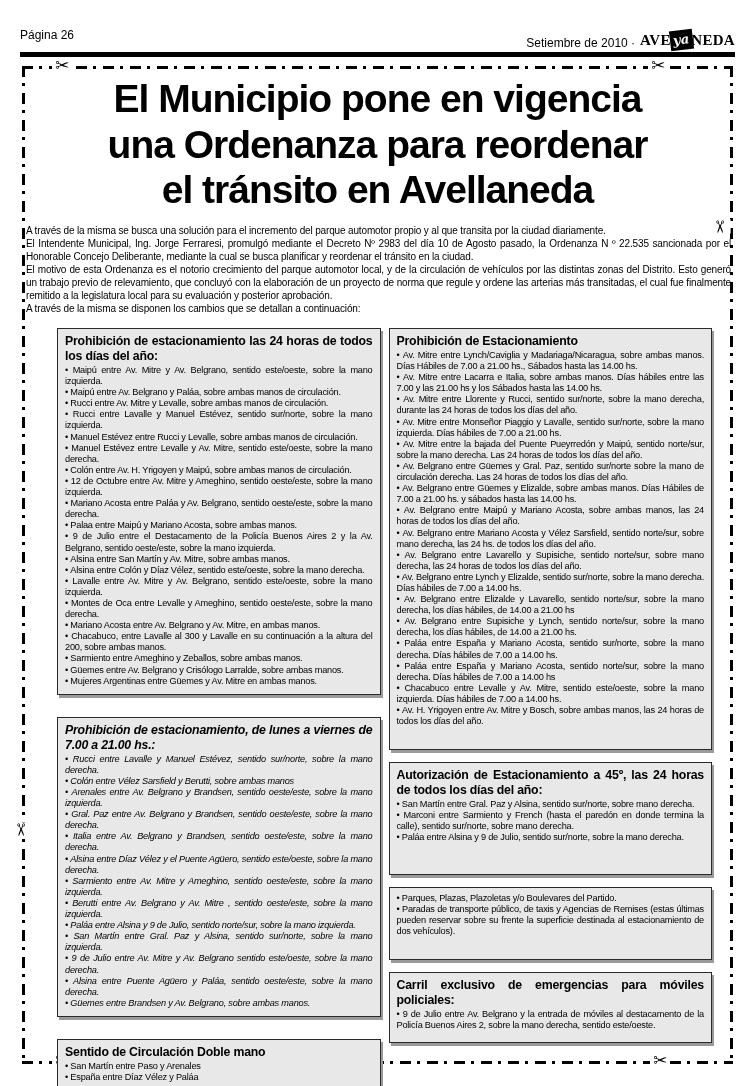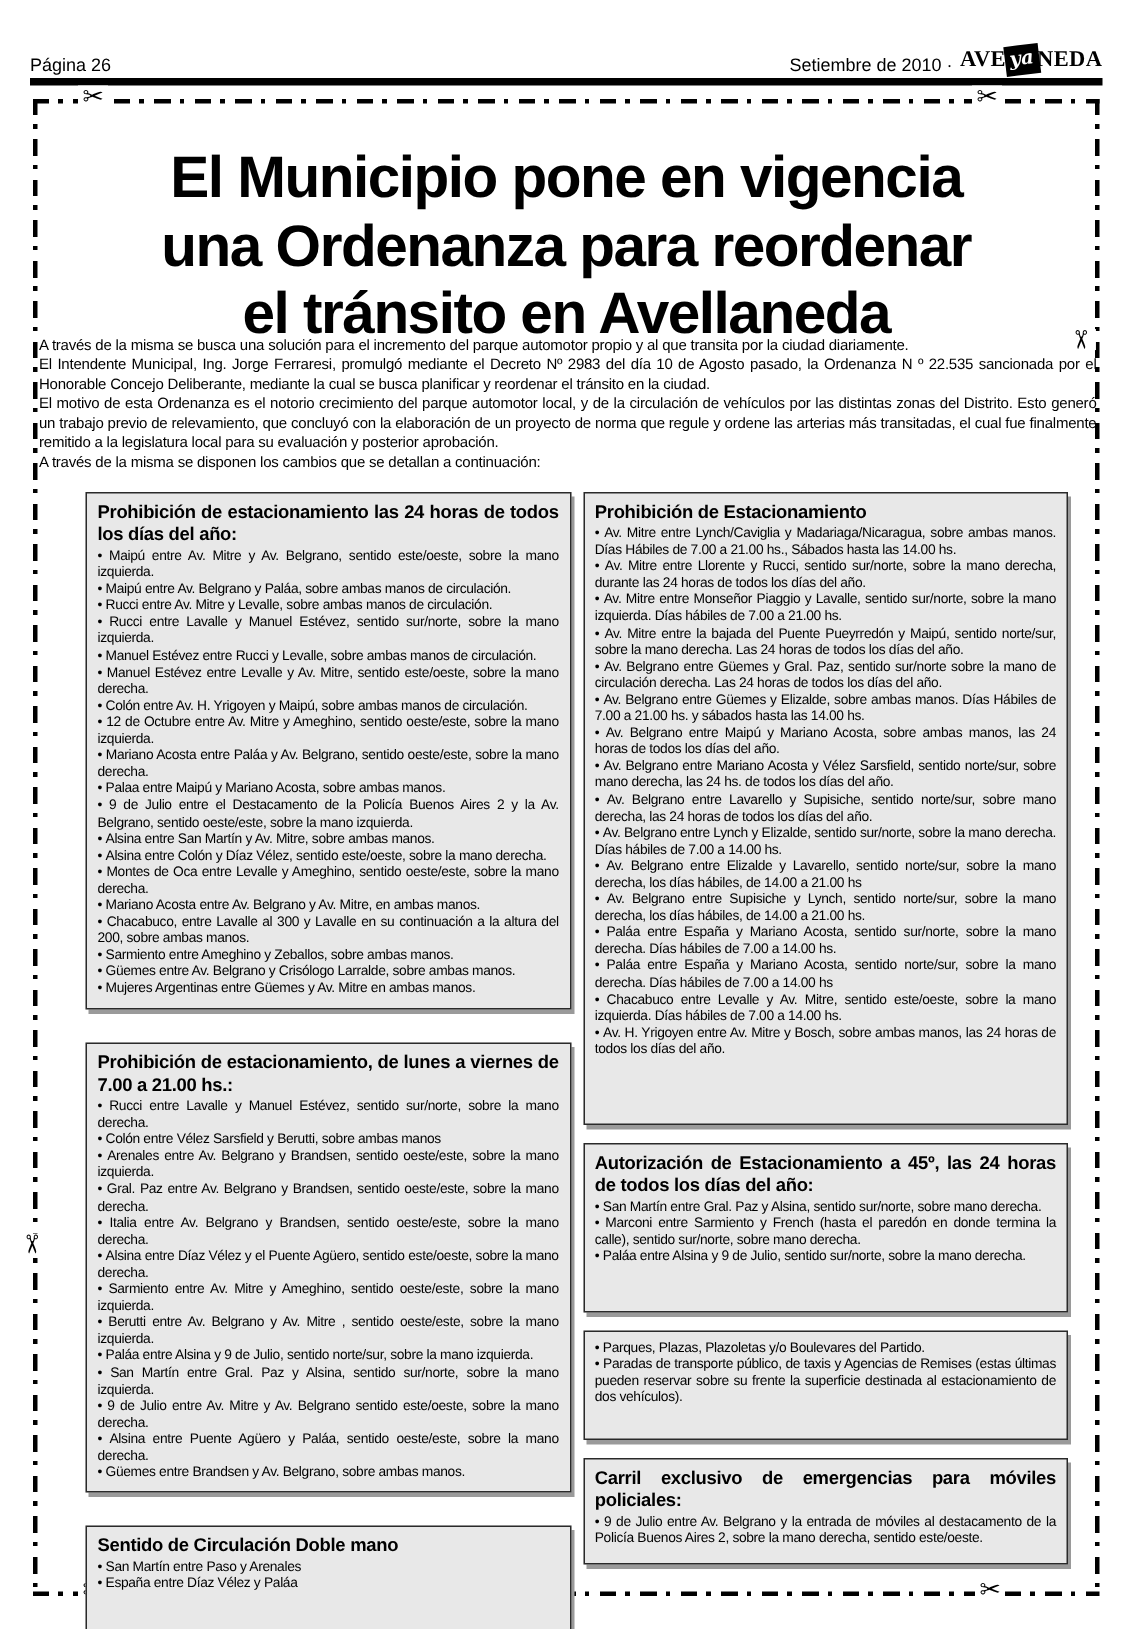--- a/index.html
+++ b/index.html
@@ -2,21 +2,21 @@
 <html><head>
 <meta charset="utf-8">
 <style>
   html,body{margin:0;padding:0;}
   body{
     width:755px;height:1086px;position:relative;background:#fff;color:#000;
     font-family:"Liberation Sans",sans-serif;overflow:hidden;
   }
   
   .hdr{position:absolute;top:28px;left:20px;right:20px;height:22px;
-       display:flex;justify-content:space-between;align-items:flex-end;
+       display:flex;justify-content:space-between;
        font-size:12px;}
   .hdr-right{display:flex;align-items:flex-end;gap:5px;}
   .logo{font-family:"Liberation Serif",serif;font-weight:bold;font-size:15px;
         letter-spacing:.3px;display:inline-flex;align-items:center;}
   .logo-mid{display:inline-block;background:#000;color:#fff;
         font-family:"DejaVu Serif",serif;font-style:italic;font-weight:bold;
         font-size:13px;line-height:1;padding:3px 3px 4px 3px;transform:rotate(-7deg);
         margin:0 -1px;}
   .rule{position:absolute;top:52px;left:20px;right:20px;height:5px;background:#000;}
   
@@ -29,39 +29,39 @@
   .scissors{position:absolute;font-family:"DejaVu Sans",sans-serif;font-size:17px;
     line-height:1;background:#fff;padding:0 3px;color:#000;}
   .sc-top-left{top:57px;left:52px;}
   .sc-top-right{top:57px;left:648px;}
   .sc-bottom-left{top:1052px;left:52px;}
   .sc-bottom-right{top:1052px;left:650px;}
   .sc-left-mid{top:818px;left:13px;transform:rotate(90deg);padding:3px 0;}
   .sc-right-mid{top:215px;left:712px;transform:rotate(90deg);padding:3px 0;}
   
   .headline{position:absolute;top:76px;left:30px;right:30px;text-align:center;
-    font-weight:bold;font-size:39px;line-height:1.17;letter-spacing:-1px;margin-top:20px;}
+    font-weight:bold;font-size:39px;line-height:1.17;letter-spacing:-1px;}
   
   .intro{position:absolute;top:224px;left:26px;right:24px;
     font-size:10px;line-height:13px;text-align:justify;letter-spacing:-0.15px;}
   .intro p{margin:0;}
   
   .cols{position:absolute;top:328px;left:57px;right:43px;display:flex;gap:8px;}
   .col{width:325px;display:flex;flex-direction:column;}
   #col-left{gap:22px;} #col-right{gap:12px;}
   .box{background:#e8e8e8;border:1.5px solid #2a2a2a;box-shadow:2px 3px 0 #9a9a9a;
     padding:5px 7px 7px 7px;box-sizing:border-box;}
   .box-title{font-weight:bold;font-size:12.3px;line-height:1.22;
     text-align:justify;letter-spacing:-0.2px;margin-bottom:1px;}
   .box-list{list-style:none;margin:0;padding:0;}
   .box-item{font-size:9.2px;line-height:11.1px;text-align:justify;
     letter-spacing:-0.22px;}
   .box-item::before{content:"\2022\00a0";}
   #col-left .box:nth-child(1){min-height:345px;}
-  #col-left .box:nth-child(2){min-height:281px;}
+  #col-left .box:nth-child(2){min-height:281px;font-style:italic;}
   #col-left .box:nth-child(3){min-height:71px;}
   #col-right .box:nth-child(1){min-height:422px;}
   #col-right .box:nth-child(2){min-height:113px;}
   #col-right .box:nth-child(3){min-height:73px;}
   #col-right .box:nth-child(4){min-height:71px;}
 </style>
 </head>
 <body>
 
 <div class="hdr">
@@ -112,20 +112,21 @@
           <li class="box-item">Rucci entre Lavalle y Manuel Estévez, sentido sur/norte, sobre la mano izquierda.</li>
           <li class="box-item">Manuel Estévez entre Rucci y Levalle, sobre ambas manos de circulación.</li>
           <li class="box-item">Manuel Estévez entre Levalle y Av. Mitre, sentido este/oeste, sobre la mano derecha.</li>
           <li class="box-item">Colón entre Av. H. Yrigoyen y Maipú, sobre ambas manos de circulación.</li>
           <li class="box-item">12 de Octubre entre Av. Mitre y Ameghino, sentido oeste/este, sobre la mano izquierda.</li>
           <li class="box-item">Mariano Acosta entre Paláa y Av. Belgrano, sentido oeste/este, sobre la mano derecha.</li>
           <li class="box-item">Palaa entre Maipú y Mariano Acosta, sobre ambas manos.</li>
           <li class="box-item">9 de Julio entre el Destacamento de la Policía Buenos Aires 2 y la Av. Belgrano, sentido oeste/este, sobre la mano izquierda.</li>
           <li class="box-item">Alsina entre San Martín y Av. Mitre, sobre ambas manos.</li>
           <li class="box-item">Alsina entre Colón y Díaz Vélez, sentido este/oeste, sobre la mano derecha.</li>
+          <li class="box-item">Lavalle entre Av. Mitre y Av. Belgrano, sentido este/oeste, sobre la mano izquierda.</li>
           <li class="box-item">Montes de Oca entre Levalle y Ameghino, sentido oeste/este, sobre la mano derecha.</li>
           <li class="box-item">Mariano Acosta entre Av. Belgrano y Av. Mitre, en ambas manos.</li>
           <li class="box-item">Chacabuco, entre Lavalle al 300 y Lavalle en su continuación a la altura del 200, sobre ambas manos.</li>
           <li class="box-item">Sarmiento entre Ameghino y Zeballos, sobre ambas manos.</li>
           <li class="box-item">Güemes entre Av. Belgrano y Crisólogo Larralde, sobre ambas manos.</li>
           <li class="box-item">Mujeres Argentinas entre Güemes y Av. Mitre en ambas manos.</li>
         </ul>
       </div>
       <div class="box">
         <div class="box-title">Prohibición de estacionamiento, de lunes a viernes de 7.00 a 21.00 hs.:</div>
@@ -151,20 +152,21 @@
           <li class="box-item">San Martín entre Paso y Arenales</li>
           <li class="box-item">España entre Díaz Vélez y Paláa</li>
         </ul>
       </div>
     </div>
   <div class="col" id="col-right">
       <div class="box">
         <div class="box-title">Prohibición de Estacionamiento</div>
         <ul class="box-list">
           <li class="box-item">Av. Mitre entre Lynch/Caviglia y Madariaga/Nicaragua, sobre ambas manos. Días Hábiles de 7.00 a 21.00 hs., Sábados hasta las 14.00 hs.</li>
+          <li class="box-item">Av. Mitre entre Lacarra e Italia, sobre ambas manos. Días hábiles entre las 7.00 y las 21.00 hs y los Sábados hasta las 14.00 hs.</li>
           <li class="box-item">Av. Mitre entre Llorente y Rucci, sentido sur/norte, sobre la mano derecha, durante las 24 horas de todos los días del año.</li>
           <li class="box-item">Av. Mitre entre Monseñor Piaggio y Lavalle, sentido sur/norte, sobre la mano izquierda. Días hábiles de 7.00 a 21.00 hs.</li>
           <li class="box-item">Av. Mitre entre la bajada del Puente Pueyrredón y Maipú, sentido norte/sur, sobre la mano derecha. Las 24 horas de todos los días del año.</li>
           <li class="box-item">Av. Belgrano entre Güemes y Gral. Paz, sentido sur/norte sobre la mano de circulación derecha. Las 24 horas de todos los días del año.</li>
           <li class="box-item">Av. Belgrano entre Güemes y Elizalde, sobre ambas manos. Días Hábiles de 7.00 a 21.00 hs. y sábados hasta las 14.00 hs.</li>
           <li class="box-item">Av. Belgrano entre Maipú y Mariano Acosta, sobre ambas manos, las 24 horas de todos los días del año.</li>
           <li class="box-item">Av. Belgrano entre Mariano Acosta y Vélez Sarsfield, sentido norte/sur, sobre mano derecha, las 24 hs. de todos los días del año.</li>
           <li class="box-item">Av. Belgrano entre Lavarello y Supisiche, sentido norte/sur, sobre mano derecha, las 24 horas de todos los días del año.</li>
           <li class="box-item">Av. Belgrano entre Lynch y Elizalde, sentido sur/norte, sobre la mano derecha. Días hábiles de 7.00 a 14.00 hs.</li>
           <li class="box-item">Av. Belgrano entre Elizalde y Lavarello, sentido norte/sur, sobre la mano derecha, los días hábiles, de 14.00 a 21.00 hs</li>

